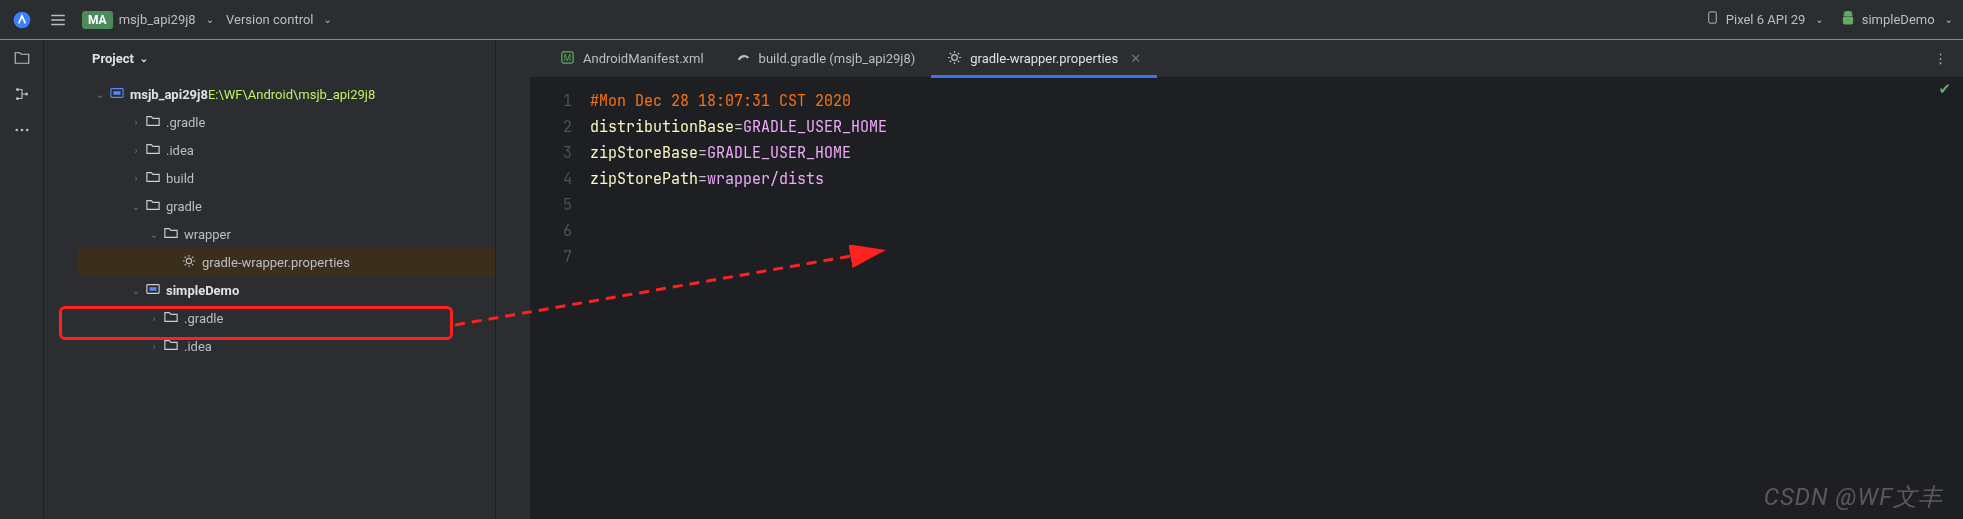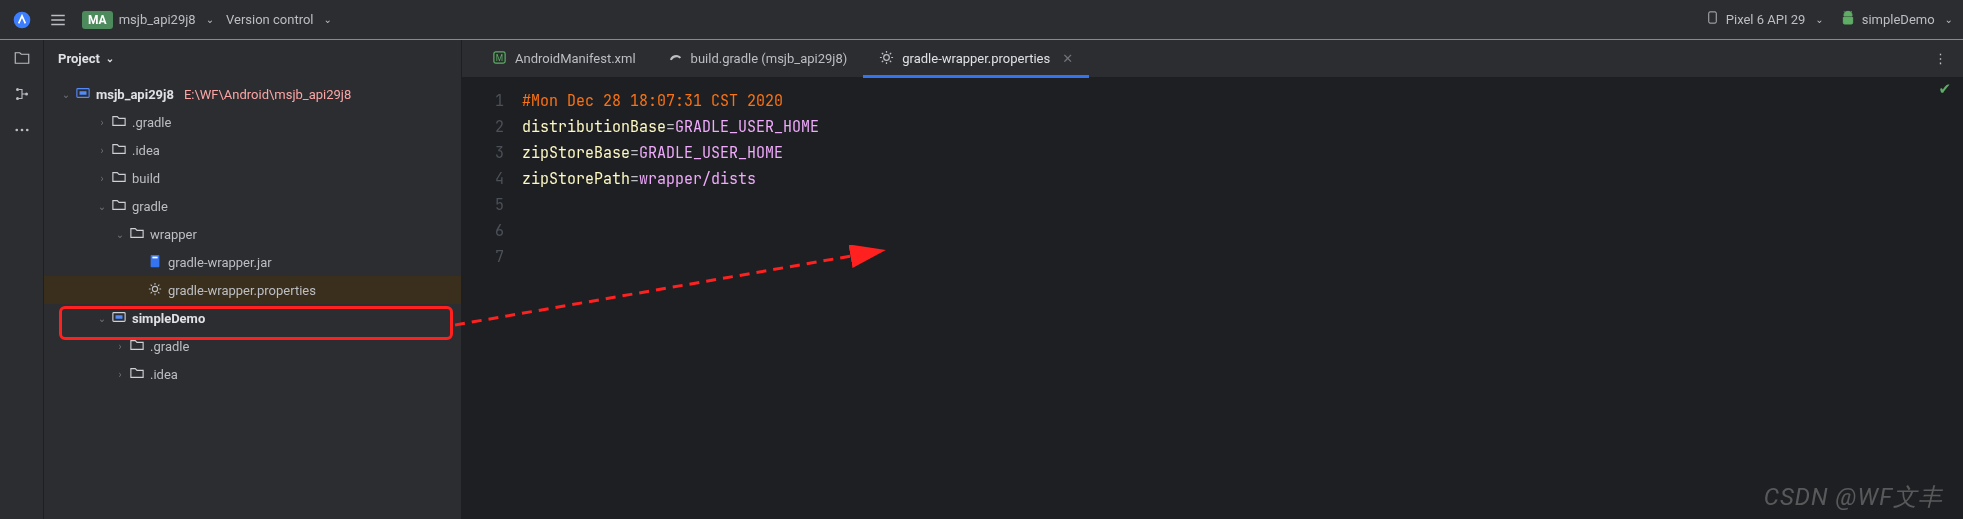--- a/index.html
+++ b/index.html
@@ -25,21 +25,21 @@
     .logo-icon { width: 24px; height: 24px; display: flex; align-items: center; justify-content: center; }
     .hamburger-icon { width: 24px; height: 24px; display: flex; align-items: center; justify-content: center; cursor: pointer; color: #bcbec4; }
     .project-badge {
       background: #4d8a5c; color: #fff; padding: 2px 6px; border-radius: 3px;
       font-weight: bold; font-size: 12px; display: inline-block;
     }
     .project-name { color: #bcbec4; }
     .chevron-down { margin-left: 4px; font-size: 10px; }
     .top-item { display: flex; align-items: center; gap: 6px; cursor: pointer; color: #bcbec4; }
     .green-icon { color: #5fad65; }
-    .main-container { display: flex; height: calc(100% - 40px); }
+    .main-container { display: flex; height: calc(100% - 40px); gap: 34px; }
     .left-rail {
       width: 44px; background: #2b2d30; border-right: 1px solid #1e1f22;
       display: flex; flex-direction: column; align-items: center; padding-top: 8px; gap: 16px;
     }
     .rail-icon { width: 20px; height: 20px; color: #bcbec4; cursor: pointer; display: flex; align-items: center; justify-content: center; }
     .sidebar {
       width: 418px; background: #2b2d30; border-right: 1px solid #1e1f22;
       display: flex; flex-direction: column;
     }
     .sidebar-header {
@@ -51,21 +51,21 @@
       height: 28px; display: flex; align-items: center; cursor: pointer;
       white-space: nowrap; color: #bcbec4;
     }
     .tree-item.selected { background: #3a2f1d; }
     .tree-indent { display: inline-block; }
     .tree-chevron { width: 16px; text-align: center; color: #6f737a; font-size: 10px; }
     .tree-icon { width: 18px; text-align: center; margin-right: 4px; }
     .module-icon { color: #548af7; }
     .tree-label { }
     .tree-label.bold { font-weight: bold; color: #dfe1e5; }
-    .tree-path { color: #fca5a5; margin-left: 10px; }
+    .tree-path { color: #bef264; }
     .highlight-box {
       position: absolute; border: 3px solid #ff2020; border-radius: 6px;
       pointer-events: none;
     }
     .editor-area { flex: 1; display: flex; flex-direction: column; background: #1e1f22; position: relative; }
     .tab-bar {
       height: 38px; display: flex; align-items: stretch; background: #2b2d30;
       border-bottom: 1px solid #1e1f22; padding-left: 14px;
     }
     .tab {
@@ -222,29 +222,20 @@
               </svg></span>
             <span class="tree-label">gradle</span>
           </div>
           <div class="tree-item">
             <span class="tree-indent" style="width:68px"></span>
             <span class="tree-chevron">⌄</span>
             <span class="tree-icon"><svg viewBox="0 0 16 16" width="14" height="14">
                 <path d="M1 3h5l2 2h7v8H1V3z" fill="none" stroke="#ced0d6" stroke-width="1.3"></path>
               </svg></span>
             <span class="tree-label">wrapper</span>
-          </div>
-          <div class="tree-item">
-            <span class="tree-indent" style="width:86px"></span>
-            <span class="tree-chevron"></span>
-            <span class="tree-icon"><svg viewBox="0 0 16 16" width="14" height="14">
-                <rect x="3" y="1" width="10" height="14" rx="1" fill="#3574f0"></rect>
-                <rect x="5" y="3" width="6" height="2" fill="#fff"></rect>
-              </svg></span>
-            <span class="tree-label">gradle-wrapper.jar</span>
           </div>
           <div class="tree-item selected">
             <span class="tree-indent" style="width:86px"></span>
             <span class="tree-chevron"></span>
             <span class="tree-icon"><svg viewBox="0 0 16 16" width="14" height="14">
                 <circle cx="8" cy="8" r="3" fill="none" stroke="#bcbec4" stroke-width="1.3"></circle>
                 <path d="M8 1v2M8 13v2M1 8h2M13 8h2M3 3l1.5 1.5M11.5 11.5L13 13M3 13l1.5-1.5M11.5 4.5L13 3" stroke="#bcbec4" stroke-width="1.3"></path>
               </svg></span>
             <span class="tree-label">gradle-wrapper.properties</span>
           </div>

